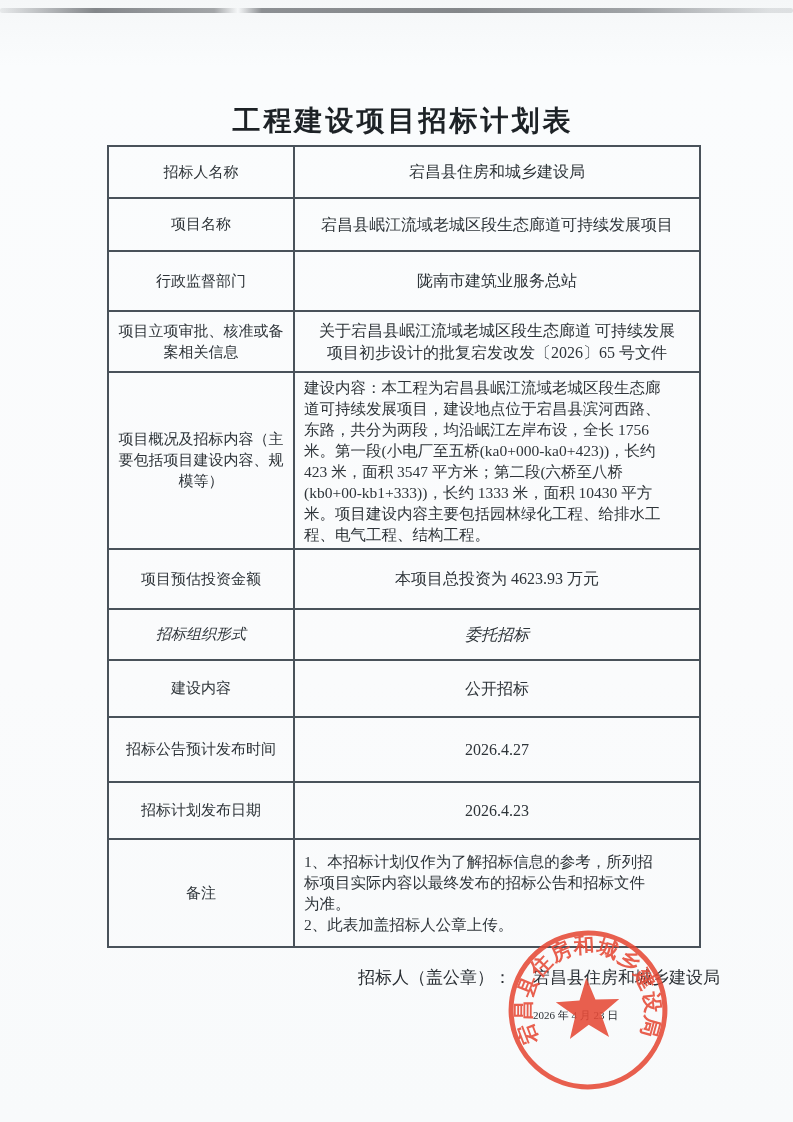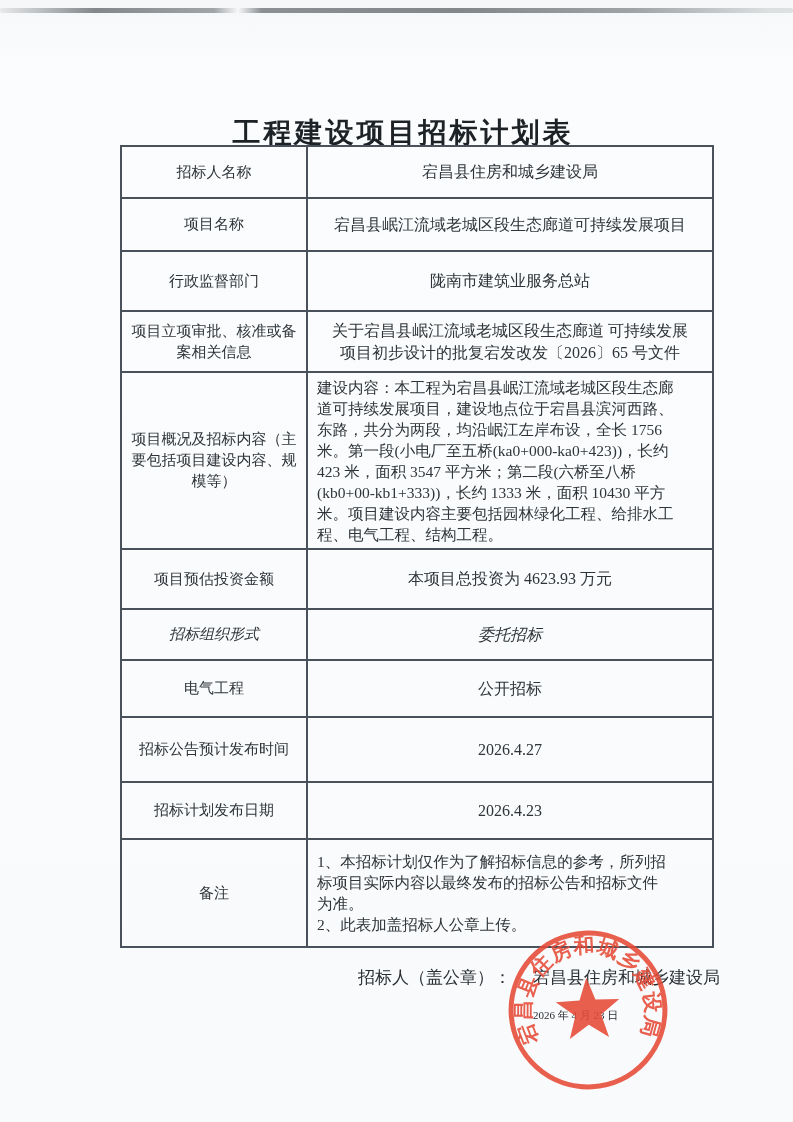--- a/index.html
+++ b/index.html
@@ -30,25 +30,24 @@
   }
   .doc-title {
     position: absolute;
     left: 120px; top: 102px;
     width: 566px;
     text-align: center;
     font-size: 28px;
     font-weight: bold;
     letter-spacing: 3px;
     color: #1d2226;
-    margin-top: 12px;
   }
   table.plan-table {
     position: absolute;
-    left: 120px; top: 145px;
+    left: 107px; top: 145px;
     width: 566px;
     border-collapse: collapse;
     table-layout: fixed;
   }
   table.plan-table td {
     border: 2px solid #49525a;
     vertical-align: middle;
     color: #2e3439;
   }
   td.label {
@@ -151,21 +150,21 @@
       </tr>
       <tr class="r7">
         <td class="label">项目预估投资金额</td>
         <td class="value">本项目总投资为 4623.93 万元</td>
       </tr>
       <tr class="r8">
         <td class="label">招标组织形式</td>
         <td class="value">委托招标</td>
       </tr>
       <tr class="r9">
-        <td class="label">电气工程</td>
+        <td class="label">建设内容</td>
         <td class="value">公开招标</td>
       </tr>
       <tr class="r10">
         <td class="label">招标公告预计发布时间</td>
         <td class="value">2026.4.27</td>
       </tr>
       <tr class="r11">
         <td class="label">招标计划发布日期</td>
         <td class="value">2026.4.23</td>
       </tr>

